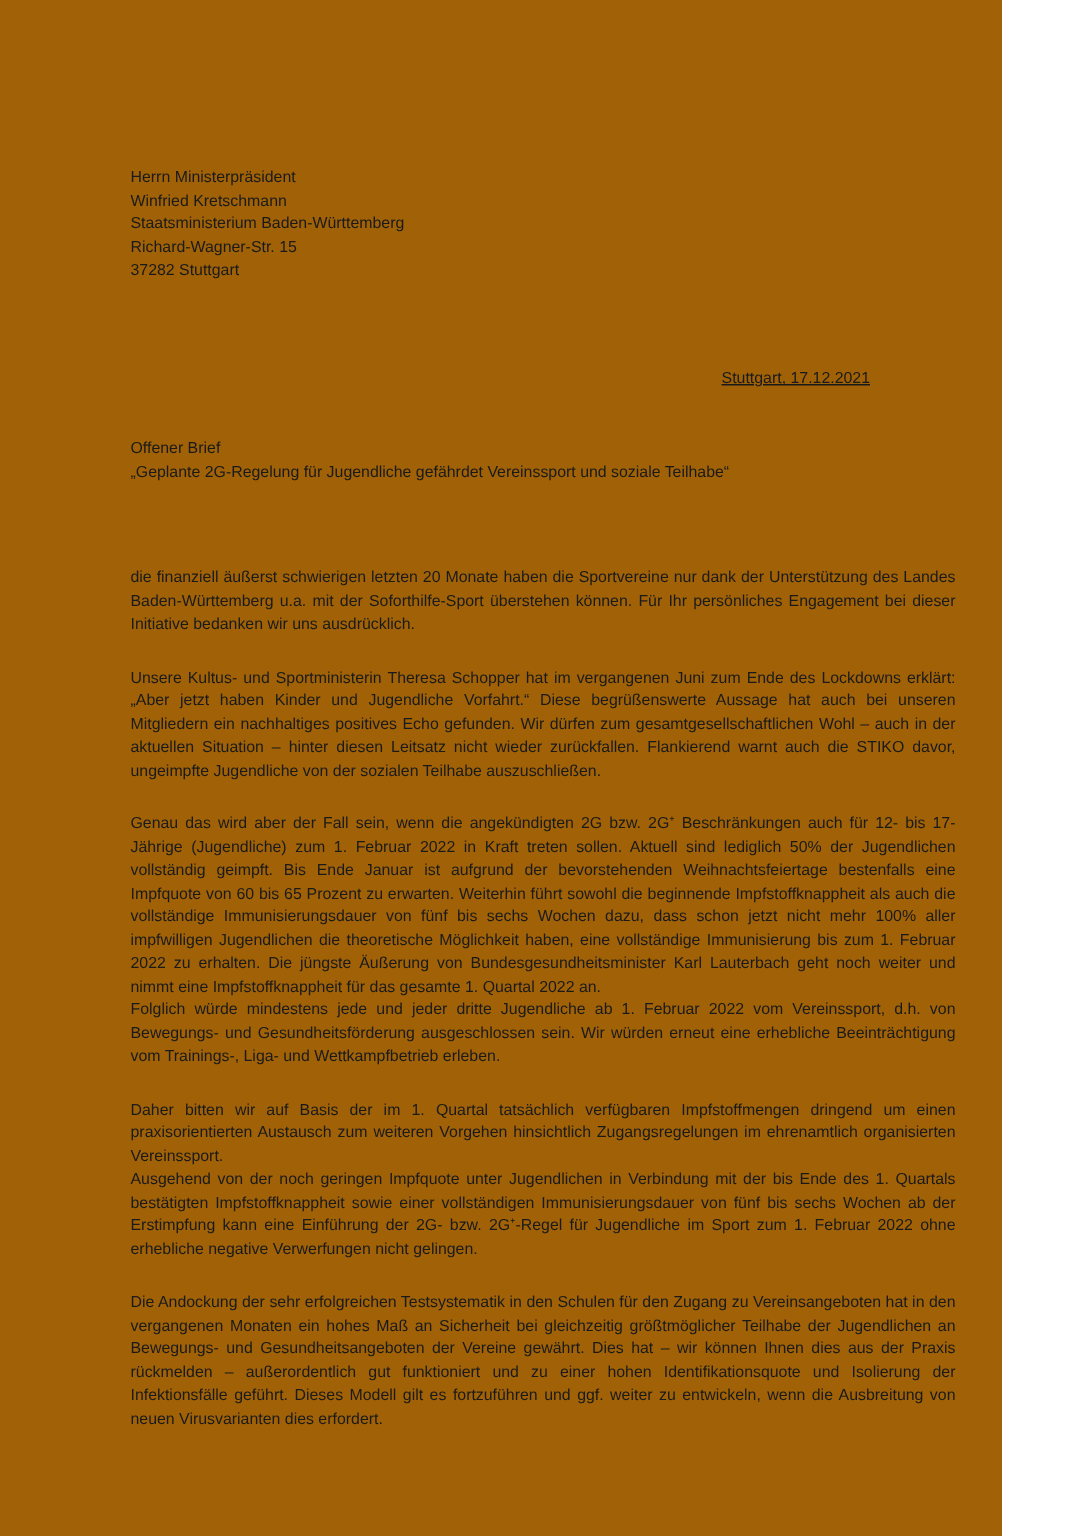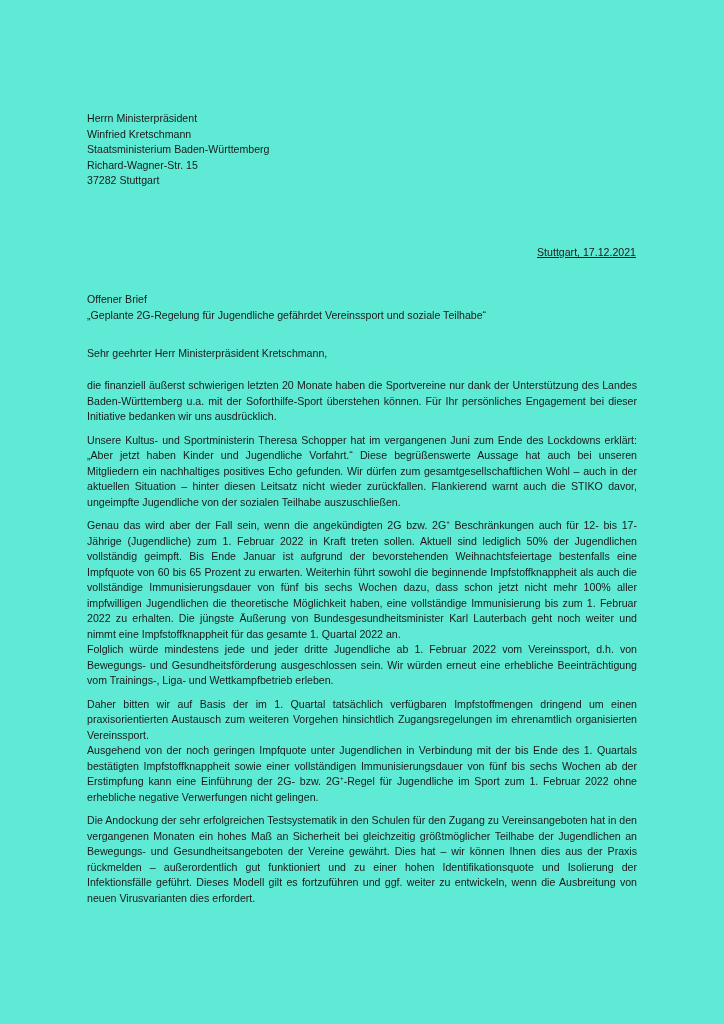--- a/index.html
+++ b/index.html
@@ -1,28 +1,28 @@
 <!DOCTYPE html>
 <html><head>
   <meta charset="utf-8">
   <style>
     html, body { margin: 0; padding: 0; background: #ffffff; }
     body { width: 724px; height: 1024px; position: relative; overflow: hidden;
            font-family: "Liberation Sans", sans-serif; color: #1a1a1a; }
-    .page { position: absolute; left: 0; top: 0; width: 724px; height: 1024px; background: #5eead4; }
+    .page { position: absolute; left: 0; top: 0; width: 668px; height: 1024px; background: #a16207; }
     .content { position: absolute; left: 87px; width: 550px; font-size: 10.6px; line-height: 15.5px; }
     .addr { top: 111px; }
     .addr div { white-space: nowrap; }
     .bold { font-weight: normal; }
     .date { position: absolute; top: 246px; right: 88px; font-size: 10.6px; white-space: nowrap; text-decoration: underline; }
     .subject { top: 292px; }
     .salutation { top: 346px; }
     .body { top: 378px; }
     p { margin: 0; text-align: justify; }
-    p.gap { margin-top: 8px; }
+    p.gap { margin-top: 20px; }
     p.last-left { text-align-last: left; }
   </style>
 </head>
 <body>
 
 <div class="page">
 
   <div class="content addr">
     <div>Herrn Ministerpräsident</div>
     <div class="bold">Winfried Kretschmann</div>
@@ -31,21 +31,20 @@
     <div>37282 Stuttgart</div>
   </div>
 
   <div class="date">Stuttgart, 17.12.2021</div>
 
   <div class="content subject">
     <div class="bold">Offener Brief</div>
     <div class="bold">„Geplante 2G-Regelung für Jugendliche gefährdet Vereinssport und soziale Teilhabe“</div>
   </div>
 
-  <div class="content salutation">Sehr geehrter Herr Ministerpräsident Kretschmann,</div>
 
   <div class="content body">
     <p class="last-left">die finanziell äußerst schwierigen letzten 20 Monate haben die Sportvereine nur dank der Unterstützung des Landes Baden-Württemberg u.a. mit der Soforthilfe-Sport überstehen können. Für Ihr persönliches Engagement bei dieser Initiative bedanken wir uns ausdrücklich.</p>
     <p class="gap last-left">Unsere Kultus- und Sportministerin Theresa Schopper hat im vergangenen Juni zum Ende des Lockdowns erklärt: „Aber jetzt haben Kinder und Jugendliche Vorfahrt.“ Diese begrüßenswerte Aussage hat auch bei unseren Mitgliedern ein nachhaltiges positives Echo gefunden. Wir dürfen zum gesamtgesellschaftlichen Wohl – auch in der aktuellen Situation – hinter diesen Leitsatz nicht wieder zurückfallen. Flankierend warnt auch die STIKO davor, ungeimpfte Jugendliche von der sozialen Teilhabe auszuschließen.</p>
     <p class="gap last-left">Genau das wird aber der Fall sein, wenn die angekündigten 2G bzw. 2G⁺ Beschränkungen auch für 12- bis 17-Jährige (Jugendliche) zum 1. Februar 2022 in Kraft treten sollen. Aktuell sind lediglich 50% der Jugendlichen vollständig geimpft. Bis Ende Januar ist aufgrund der bevorstehenden Weihnachtsfeiertage bestenfalls eine Impfquote von 60 bis 65 Prozent zu erwarten. Weiterhin führt sowohl die beginnende Impfstoffknappheit als auch die vollständige Immunisierungsdauer von fünf bis sechs Wochen dazu, dass schon jetzt nicht mehr 100% aller impfwilligen Jugendlichen die theoretische Möglichkeit haben, eine vollständige Immunisierung bis zum 1. Februar 2022 zu erhalten. Die jüngste Äußerung von Bundesgesundheitsminister Karl Lauterbach geht noch weiter und nimmt eine Impfstoffknappheit für das gesamte 1. Quartal 2022 an.</p>
     <p class="last-left">Folglich würde mindestens jede und jeder dritte Jugendliche ab 1. Februar 2022 vom Vereinssport, d.h. von Bewegungs- und Gesundheitsförderung ausgeschlossen sein. Wir würden erneut eine erhebliche Beeinträchtigung vom Trainings-, Liga- und Wettkampfbetrieb erleben.</p>
     <p class="gap last-left">Daher bitten wir auf Basis der im 1. Quartal tatsächlich verfügbaren Impfstoffmengen dringend um einen praxisorientierten Austausch zum weiteren Vorgehen hinsichtlich Zugangsregelungen im ehrenamtlich organisierten Vereinssport.</p>
     <p class="last-left"><span>Ausgehend von der noch geringen Impfquote unter Jugendlichen in Verbindung mit der bis Ende des 1. Quartals bestätigten Impfstoffknappheit sowie einer vollständigen Immunisierungsdauer von fünf bis sechs Wochen ab der Erstimpfung kann eine </span><span class="bold">Einführung der 2G- bzw. 2G⁺-Regel für Jugendliche im Sport</span><span> zum 1. Februar 2022 ohne </span><span class="bold">erhebliche negative Verwerfungen</span><span> nicht gelingen.</span></p>
     <p class="gap last-left">Die Andockung der sehr erfolgreichen Testsystematik in den Schulen für den Zugang zu Vereinsangeboten hat in den vergangenen Monaten ein hohes Maß an Sicherheit bei gleichzeitig größtmöglicher Teilhabe der Jugendlichen an Bewegungs- und Gesundheitsangeboten der Vereine gewährt. Dies hat – wir können Ihnen dies aus der Praxis rückmelden – außerordentlich gut funktioniert und zu einer hohen Identifikationsquote und Isolierung der Infektionsfälle geführt. Dieses Modell gilt es fortzuführen und ggf. weiter zu entwickeln, wenn die Ausbreitung von neuen Virusvarianten dies erfordert.</p>
   </div>

